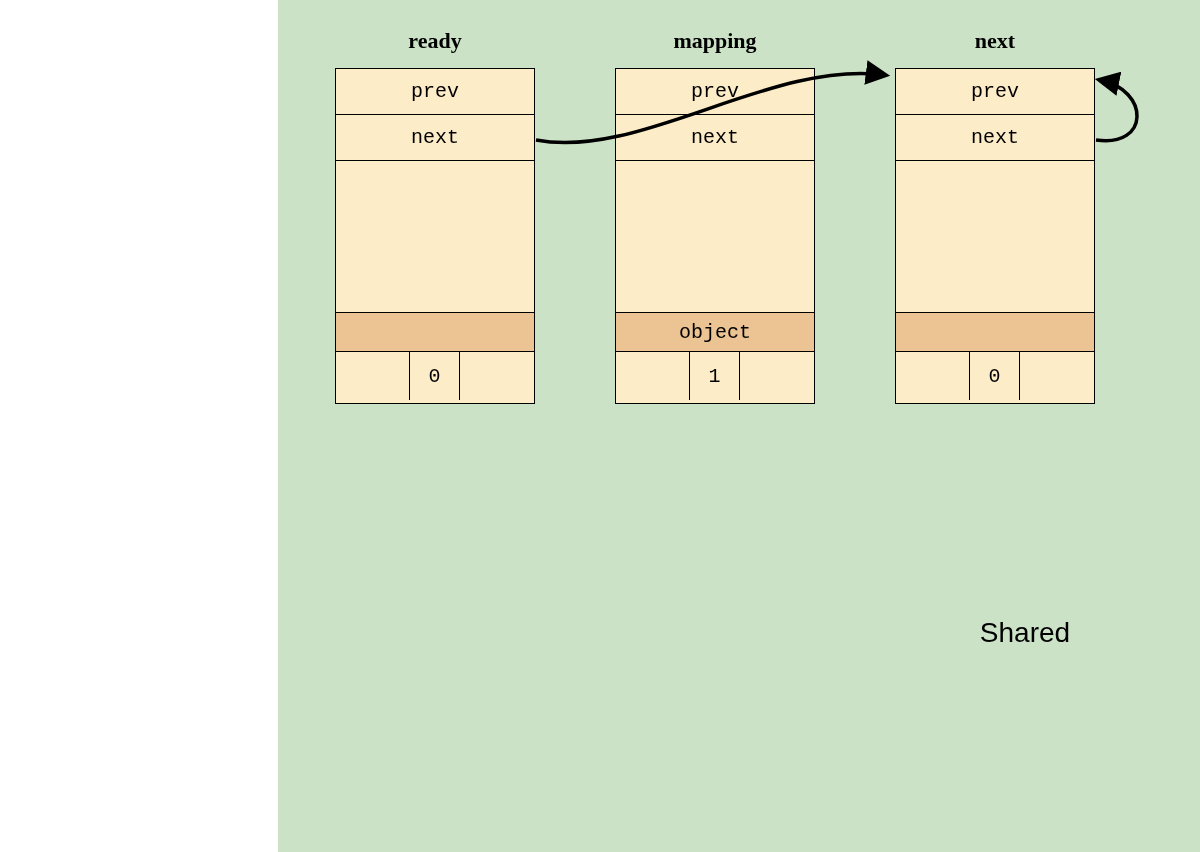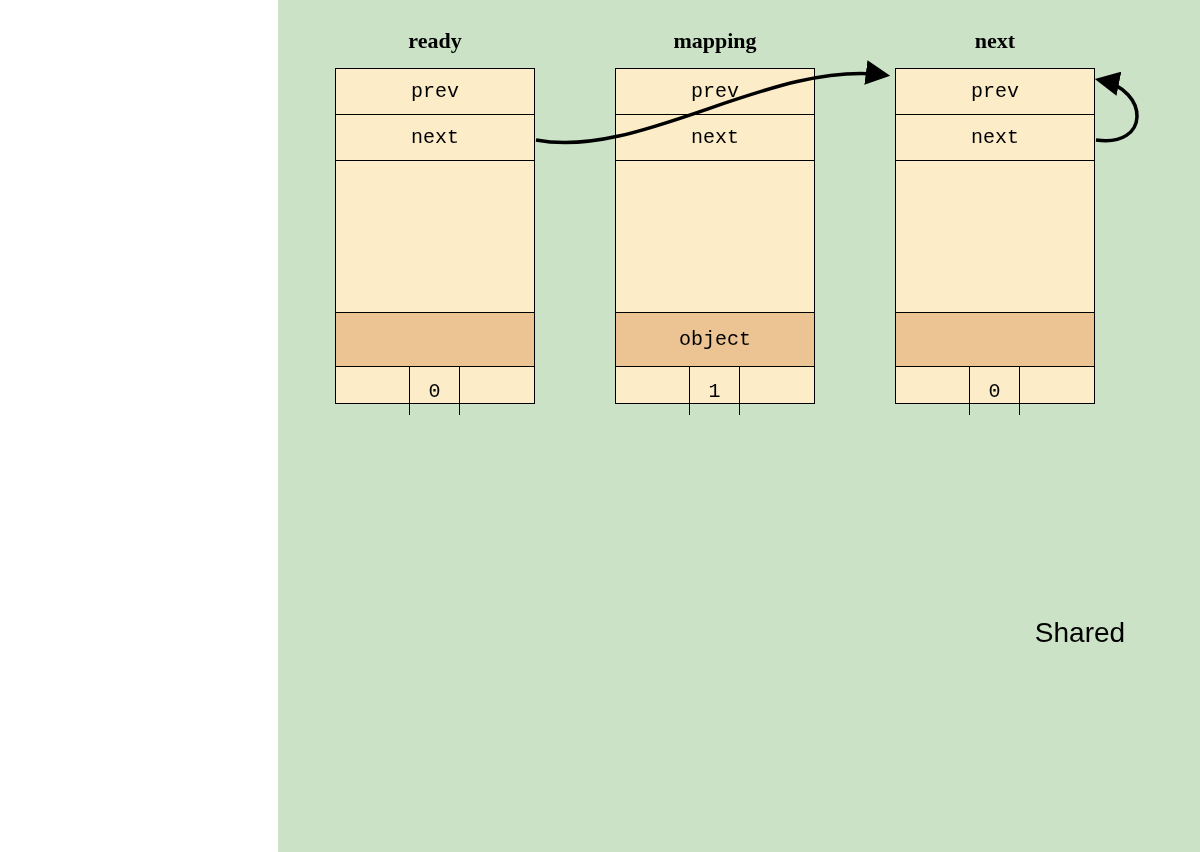--- a/index.html
+++ b/index.html
@@ -41,21 +41,21 @@
     align-items: center;
     justify-content: center;
     font-family: "Courier New", Courier, monospace;
     font-size: 20px;
     color: #000;
   }
   .cell.prev { height: 46px; }
   .cell.next { height: 46px; }
   .cell.gap  { height: 152px; }
   .cell.object {
-    height: 54px;
+    height: 39px;
     background: #ecc493;
   }
   .counter-row {
     height: 48px;
     display: flex;
   }
   .counter-row > div {
     border-right: 1.5px solid #000;
     display: flex;
     align-items: center;
@@ -119,21 +119,21 @@
   <div class="cell next">next</div>
   <div class="cell gap"></div>
   <div class="cell object"></div>
   <div class="counter-row">
     <div class="counter-left"></div>
     <div class="counter-mid">0</div>
     <div class="counter-right"></div>
   </div>
 </div>
 
-<div class="caption" style="left:980px; top:615px; width:200px;">
+<div class="caption" style="left:925px; top:615px; width:200px;">
   <div>Shared</div>
 </div>
 
 <svg class="arrows">
   <defs>
     <marker id="arrowhead" markerWidth="7" markerHeight="7" refX="5.5" refY="3.5" orient="auto" markerUnits="strokeWidth">
       <polygon points="0 0, 7 3.5, 0 7" fill="#000"></polygon>
     </marker>
   </defs>
 

